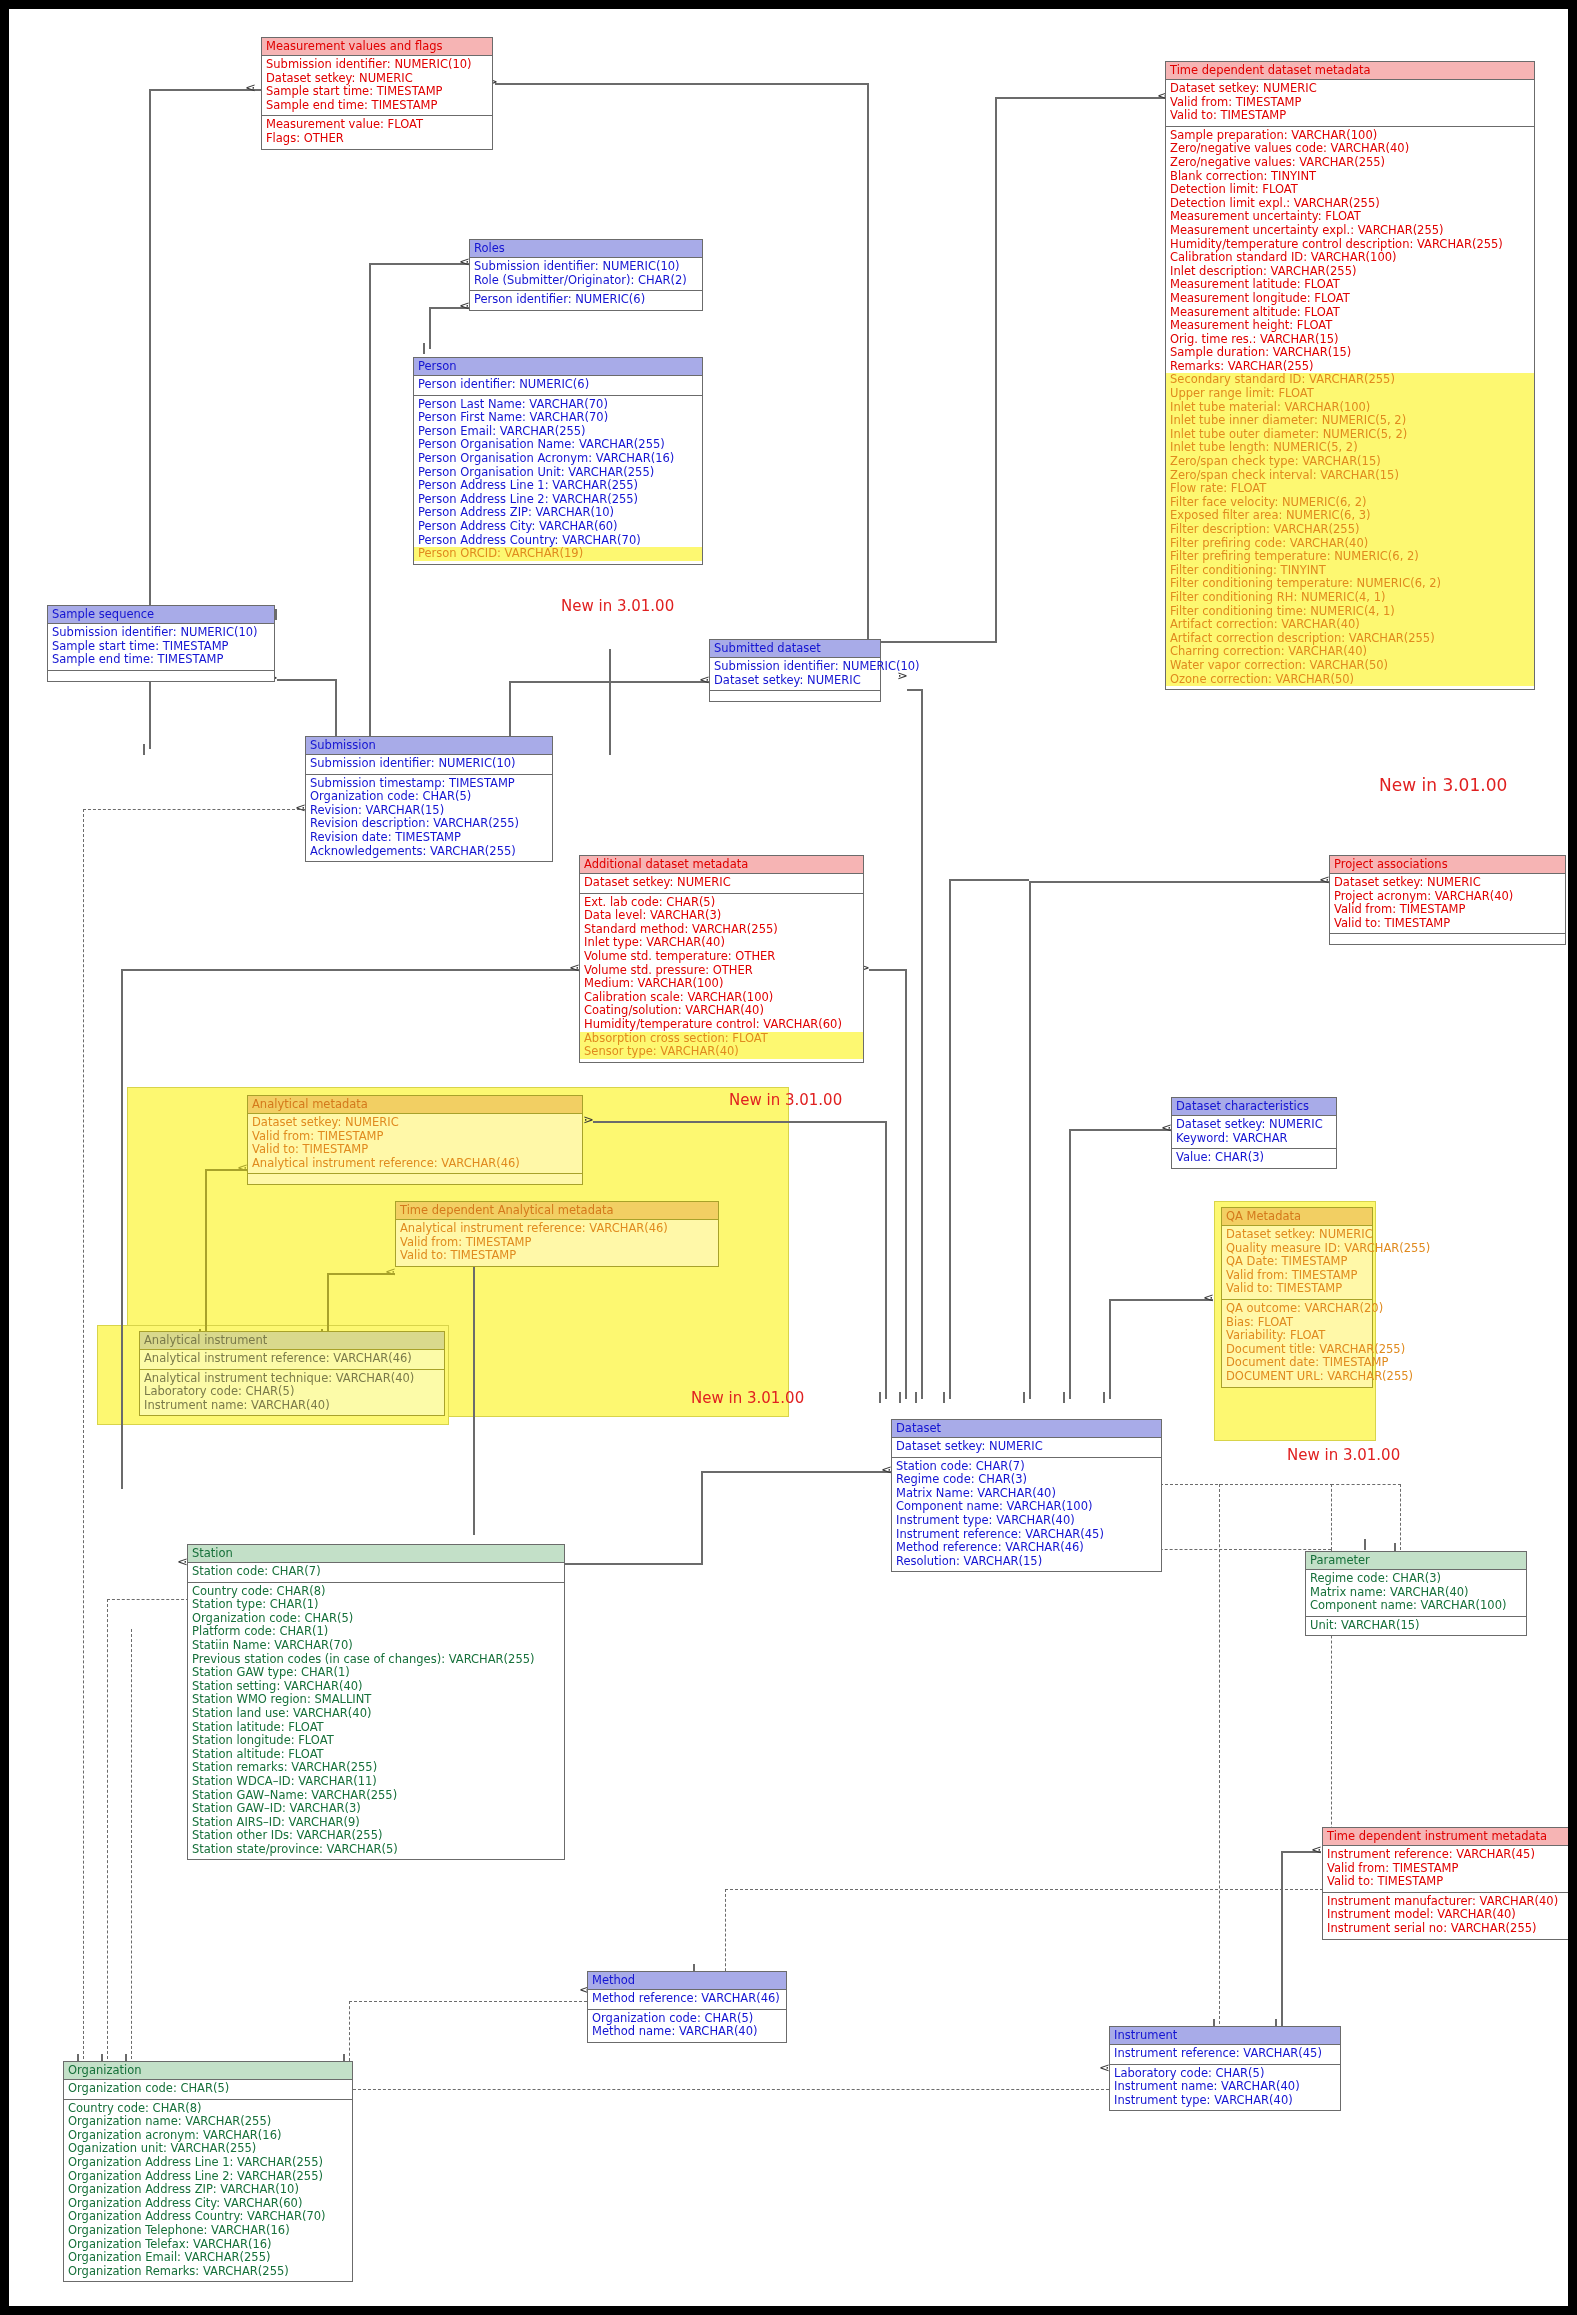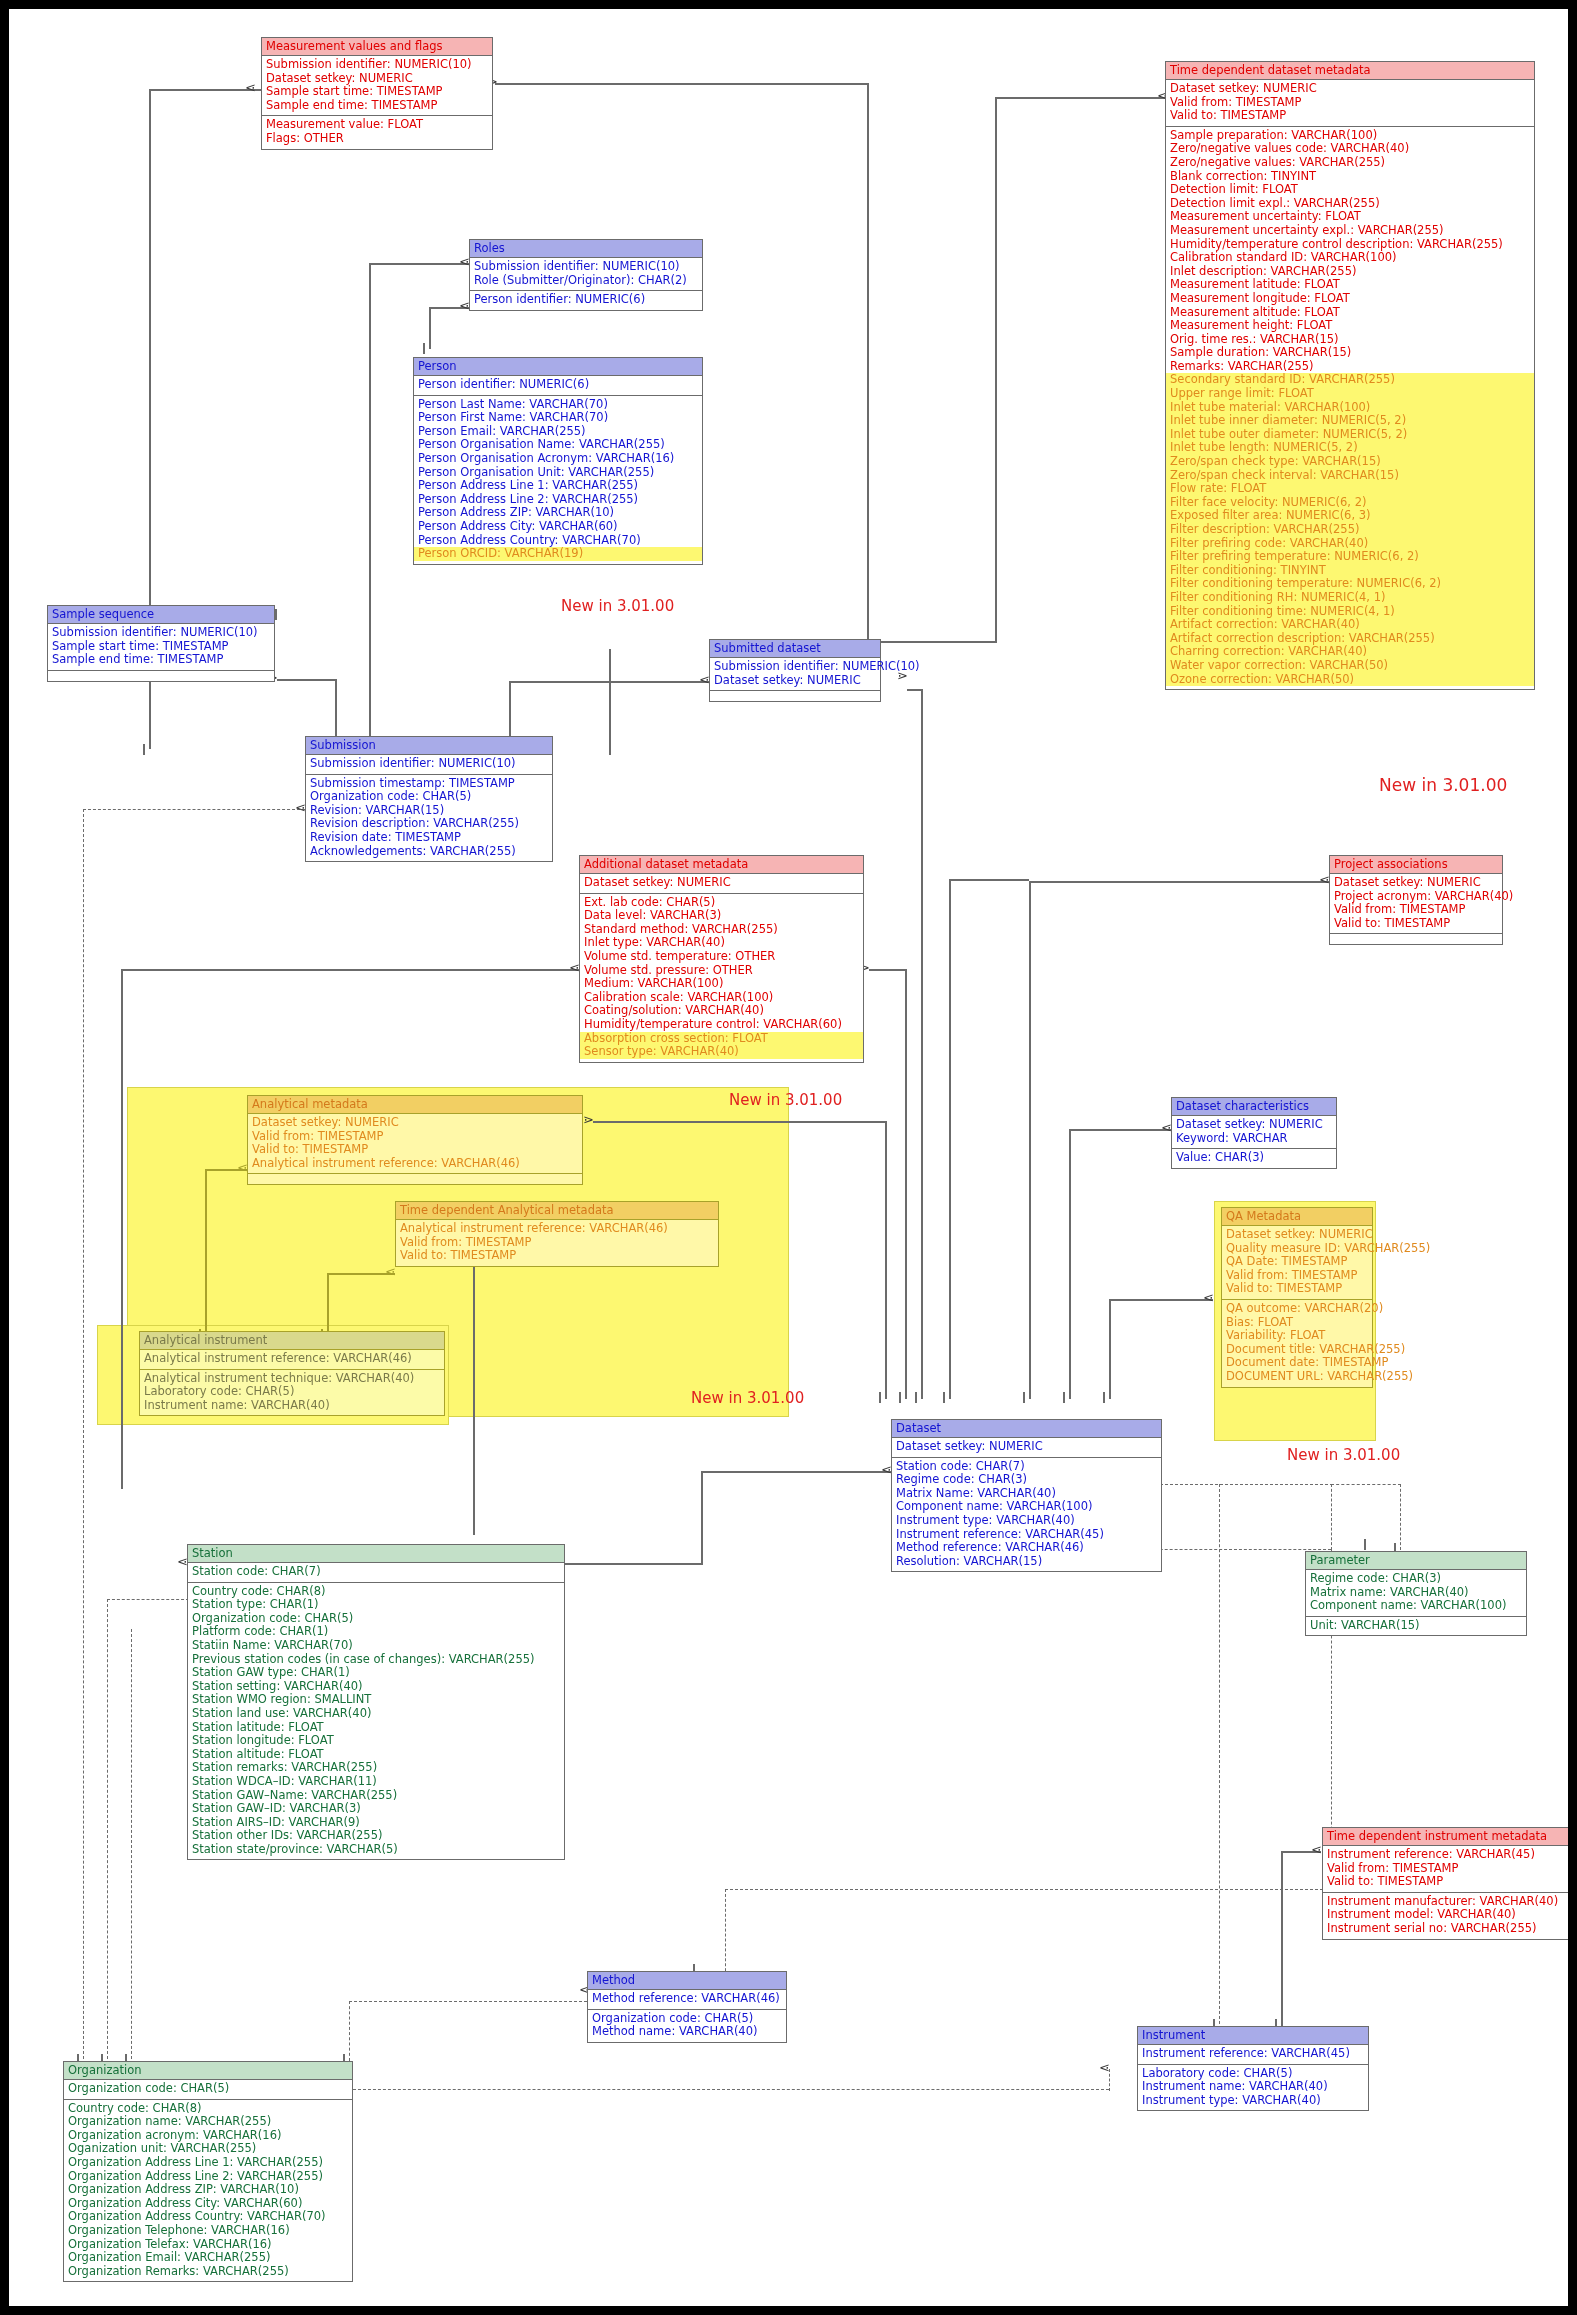--- a/index.html
+++ b/index.html
@@ -369,21 +369,21 @@
       <div class="f">Medium: VARCHAR(100)</div>
       <div class="f">Calibration scale: VARCHAR(100)</div>
       <div class="f">Coating/solution: VARCHAR(40)</div>
       <div class="f">Humidity/temperature control: VARCHAR(60)</div>
       <div class="f newf">Absorption cross section: FLOAT</div>
       <div class="f newf">Sensor type: VARCHAR(40)</div>
     </div>
   </div>
   <div class="newlabel" style="left:720px;top:1082px;font-size:15px;">New in 3.01.00</div>
 
-  <div class="ent t-red" style="left:1320px;top:846px;width:174px;">
+  <div class="ent t-red" style="left:1320px;top:846px;width:237px;">
     <div class="hdr">Project associations</div>
     <div class="sec">
       <div class="f">Dataset setkey: NUMERIC</div>
       <div class="f">Project acronym: VARCHAR(40)</div>
       <div class="f">Valid from: TIMESTAMP</div>
       <div class="f">Valid to: TIMESTAMP</div>
     </div>
     <div class="sec empty"></div>
   </div>
 
@@ -527,21 +527,21 @@
     <div class="hdr">Method</div>
     <div class="sec">
       <div class="f">Method reference: VARCHAR(46)</div>
     </div>
     <div class="sec">
       <div class="f">Organization code: CHAR(5)</div>
       <div class="f">Method name: VARCHAR(40)</div>
     </div>
   </div>
 
-  <div class="ent t-blue" style="left:1100px;top:2017px;width:232px;margin-left:28px;">
+  <div class="ent t-blue" style="left:1100px;top:2017px;width:232px;">
     <div class="hdr">Instrument</div>
     <div class="sec">
       <div class="f">Instrument reference: VARCHAR(45)</div>
     </div>
     <div class="sec">
       <div class="f">Laboratory code: CHAR(5)</div>
       <div class="f">Instrument name: VARCHAR(40)</div>
       <div class="f">Instrument type: VARCHAR(40)</div>
     </div>
   </div>

